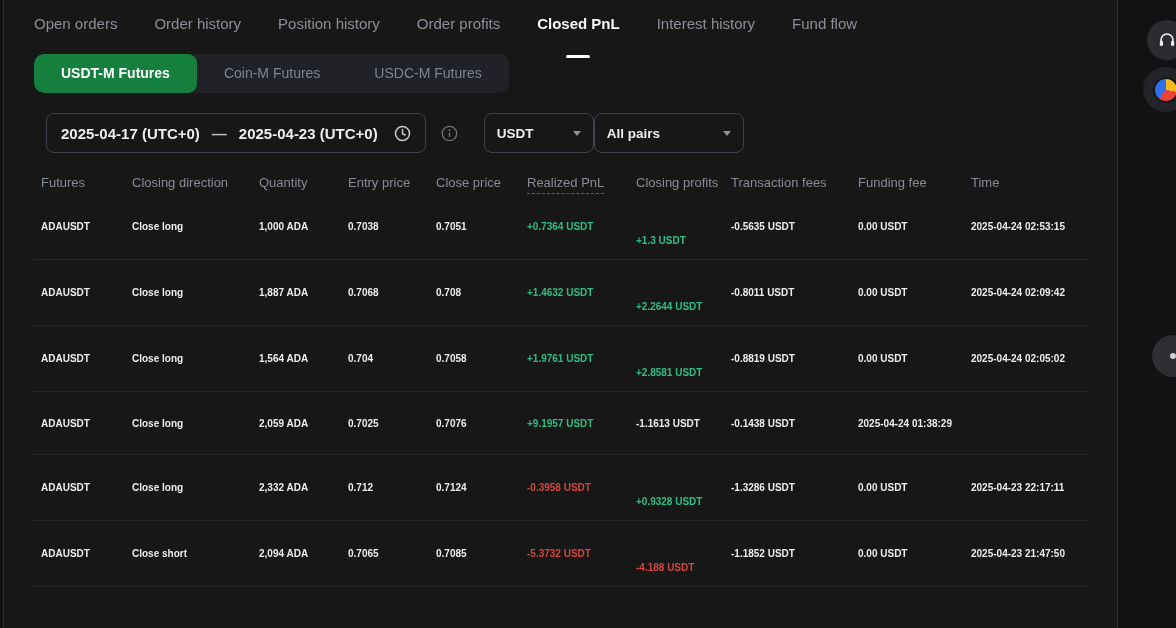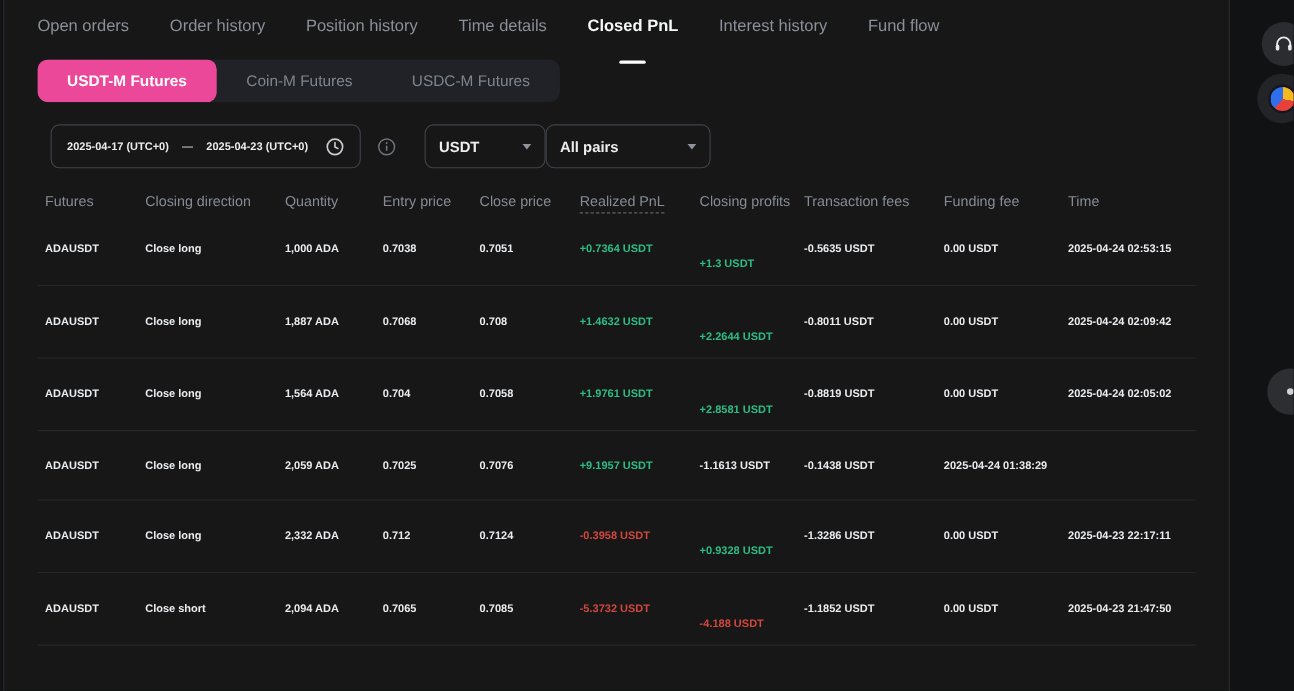--- a/index.html
+++ b/index.html
@@ -21,32 +21,32 @@
   
   .topnav { display:flex; gap:37px; padding:15px 30px 0 30px; height:44px; }
   .nav-item { position:relative; font-size:15px; font-weight:500; color:#8a8f98; cursor:pointer; white-space:nowrap; }
   .nav-item.active { color:#f7f8f8; font-weight:700; }
   .nav-underline { position:absolute; left:50%; transform:translateX(-50%); bottom:-14px;
     width:24px; height:3px; background:#ffffff; border-radius:2px; }
 
   
   .product-tabs { display:inline-flex; margin:10px 0 0 30px; background:#202227; border-radius:10px; overflow:hidden; }
   .ptab { padding:0 27px; line-height:39px; font-size:14px; color:#7f858e; font-weight:500; cursor:pointer; white-space:nowrap; }
-  .ptab.active { background:#ec4899; border-radius:9px; color:#ffffff; font-weight:700; }
+  .ptab.active { background:#15803d; border-radius:9px; color:#ffffff; font-weight:700; }
 
   
   .filters { display:flex; align-items:center; margin:20px 0 0 30px; height:40px; }
   .ranges { display:flex; background:#1c1e22; border-radius:8px; height:40px; width:300px; padding:2px; }
   .range { flex:1; display:flex; align-items:center; justify-content:center;
     font-size:13px; font-weight:700; color:#9499a1; cursor:pointer; border-radius:7px; }
   .range.active { background:#2e3034; color:#ffffff; }
 
   .datebox { display:flex; align-items:center; gap:12px; margin-left:12px; height:40px;
     border:1px solid #3f434a; border-radius:8px; padding:0 14px; cursor:pointer; }
-  .datebox .dt { font-size:10px; font-weight:700; color:#ededee; white-space:nowrap; }
+  .datebox .dt { font-size:15px; font-weight:700; color:#ededee; white-space:nowrap; }
   .datebox .sep { color:#b9bdc3; font-weight:700; }
   .icon-clock { margin-left:4px; display:flex; }
 
   .info-wrap { margin-left:15px; display:flex; cursor:pointer; }
 
   .select { display:flex; align-items:center; justify-content:space-between; height:40px;
     border:1px solid #3f434a; border-radius:8px; padding:0 12px; cursor:pointer; }
   .select .val { font-size:13.5px; font-weight:700; color:#ededee; }
   .caret { width:0; height:0; border-left:4px solid transparent; border-right:4px solid transparent;
     border-top:5px solid #8f949c; margin-left:10px; }
@@ -79,21 +79,21 @@
 </style>
 </head>
 <body>
 
 <div class="content">
 
   <div class="topnav" id="topnav">
       <div class="nav-item">Open orders</div>
       <div class="nav-item">Order history</div>
       <div class="nav-item">Position history</div>
-      <div class="nav-item">Time details</div>
+      <div class="nav-item">Order profits</div>
       <div class="nav-item active">Closed PnL<span class="nav-underline"></span></div>
       <div class="nav-item">Interest history</div>
       <div class="nav-item">Fund flow</div>
     </div>
 
   <div class="product-tabs" id="product-tabs">
       <div class="ptab active">USDT-M Futures</div>
       <div class="ptab">Coin-M Futures</div>
       <div class="ptab">USDC-M Futures</div>
     </div>

